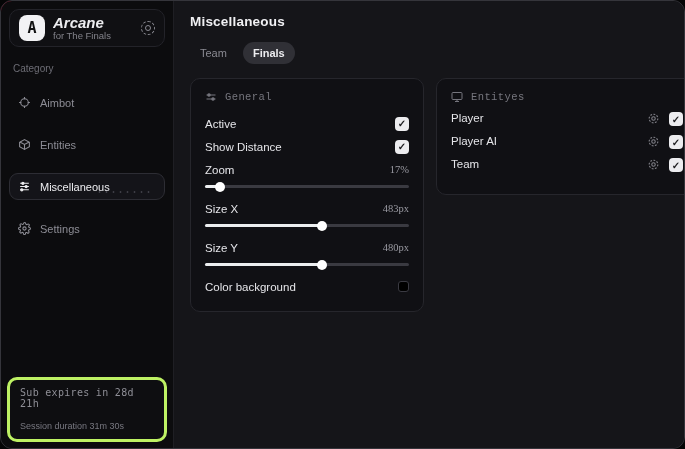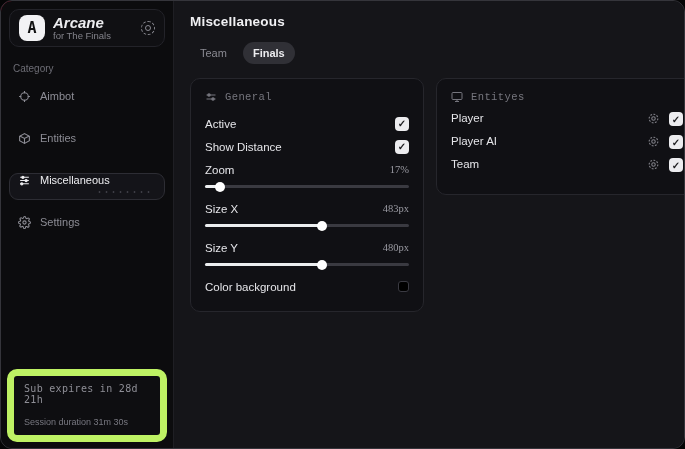--- a/index.html
+++ b/index.html
@@ -29,35 +29,35 @@
   .logo-text { flex:1; line-height:1.15; overflow:hidden; }
   .logo-title { font-size:15px; font-weight:bold; color:#ededf0;font-style:italic; }
   .logo-sub { font-size:9.5px; color:#83838b; }
   .sync-icon {
     width:14px; height:14px; border:1.5px dashed #8a8a92; border-radius:50%; flex:none;
     position:relative;
   }
   .sync-icon::after{content:''; position:absolute; inset:3px; border:1px solid #8a8a92; border-radius:50%;}
   .category-label { margin:16px 4px 8px 4px; font-size:10px; color:#6d6d75; }
   .nav-item {
-    display:flex; gap:9px; height:27px; padding:0 8px; margin:15px 0;
+    display:flex; align-items:center; gap:9px; height:27px; padding:0 8px; margin:15px 0;
     border-radius:9px; border:1px solid transparent; color:#8d8d95; font-size:11px;
     cursor:default; position:relative;
   }
   .nav-item svg { flex:none; stroke:#8d8d95; }
   .nav-item.active { color:#ededf0; background:#141419; border-color:#2d2d34; }
   .nav-item.active svg { stroke:#ededf0; }
   .nav-item.active .dots {
     position:absolute; right:10px; bottom:4px; width:58px; height:6px;
     background-image:radial-gradient(#3d3d45 1px, transparent 1.2px);
     background-size:7px 6px;
   }
   .footer-card {
     position:absolute; left:6px; right:6px; bottom:6px; padding:7px 10px 8px;
-    border:7px solid #bef264; border-radius:10px; background:#0e0e11;
+    border:3px solid #bef264; border-radius:10px; background:#0e0e11;
   }
   .footer-line1 { font-family:"DejaVu Sans Mono", monospace; font-size:10px; color:#8f8f97; letter-spacing:.3px; }
   .footer-line2 { margin-top:12px; font-size:9px; color:#787880; font-weight:normal; }
   
   .main { flex:1; padding:13px 16px; background:#151519; position:relative; }
   .page-title { font-size:13.5px; font-weight:bold; color:#f0f0f3; letter-spacing:.2px; }
   .tabs { display:flex; align-items:center; gap:6px; margin-top:13px; }
   .tab { font-size:11px; color:#8a8a92; padding:5px 10px; border-radius:14px; cursor:default; }
   .tab.active { background:#303036; color:#ededf0; font-weight:bold; }
   .panels { display:flex; gap:12px; margin-top:14px; align-items:flex-start; }

